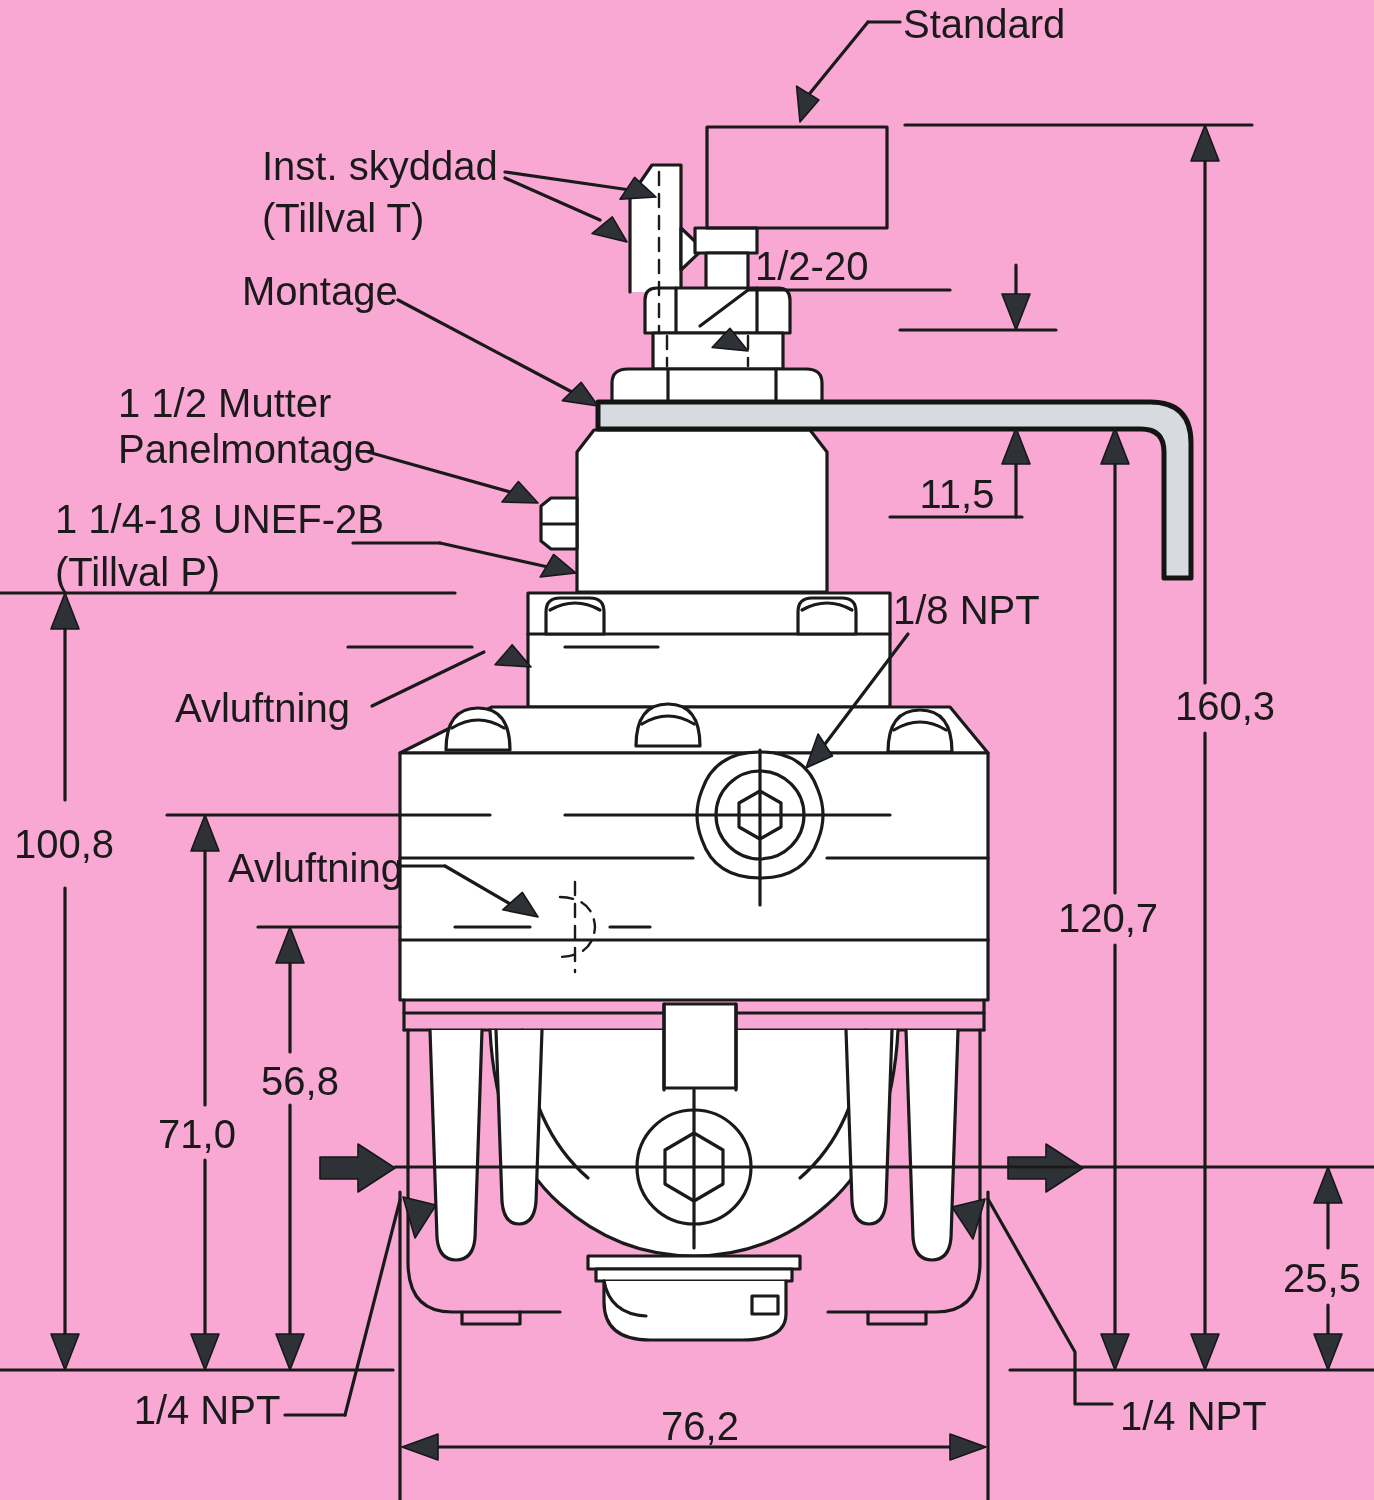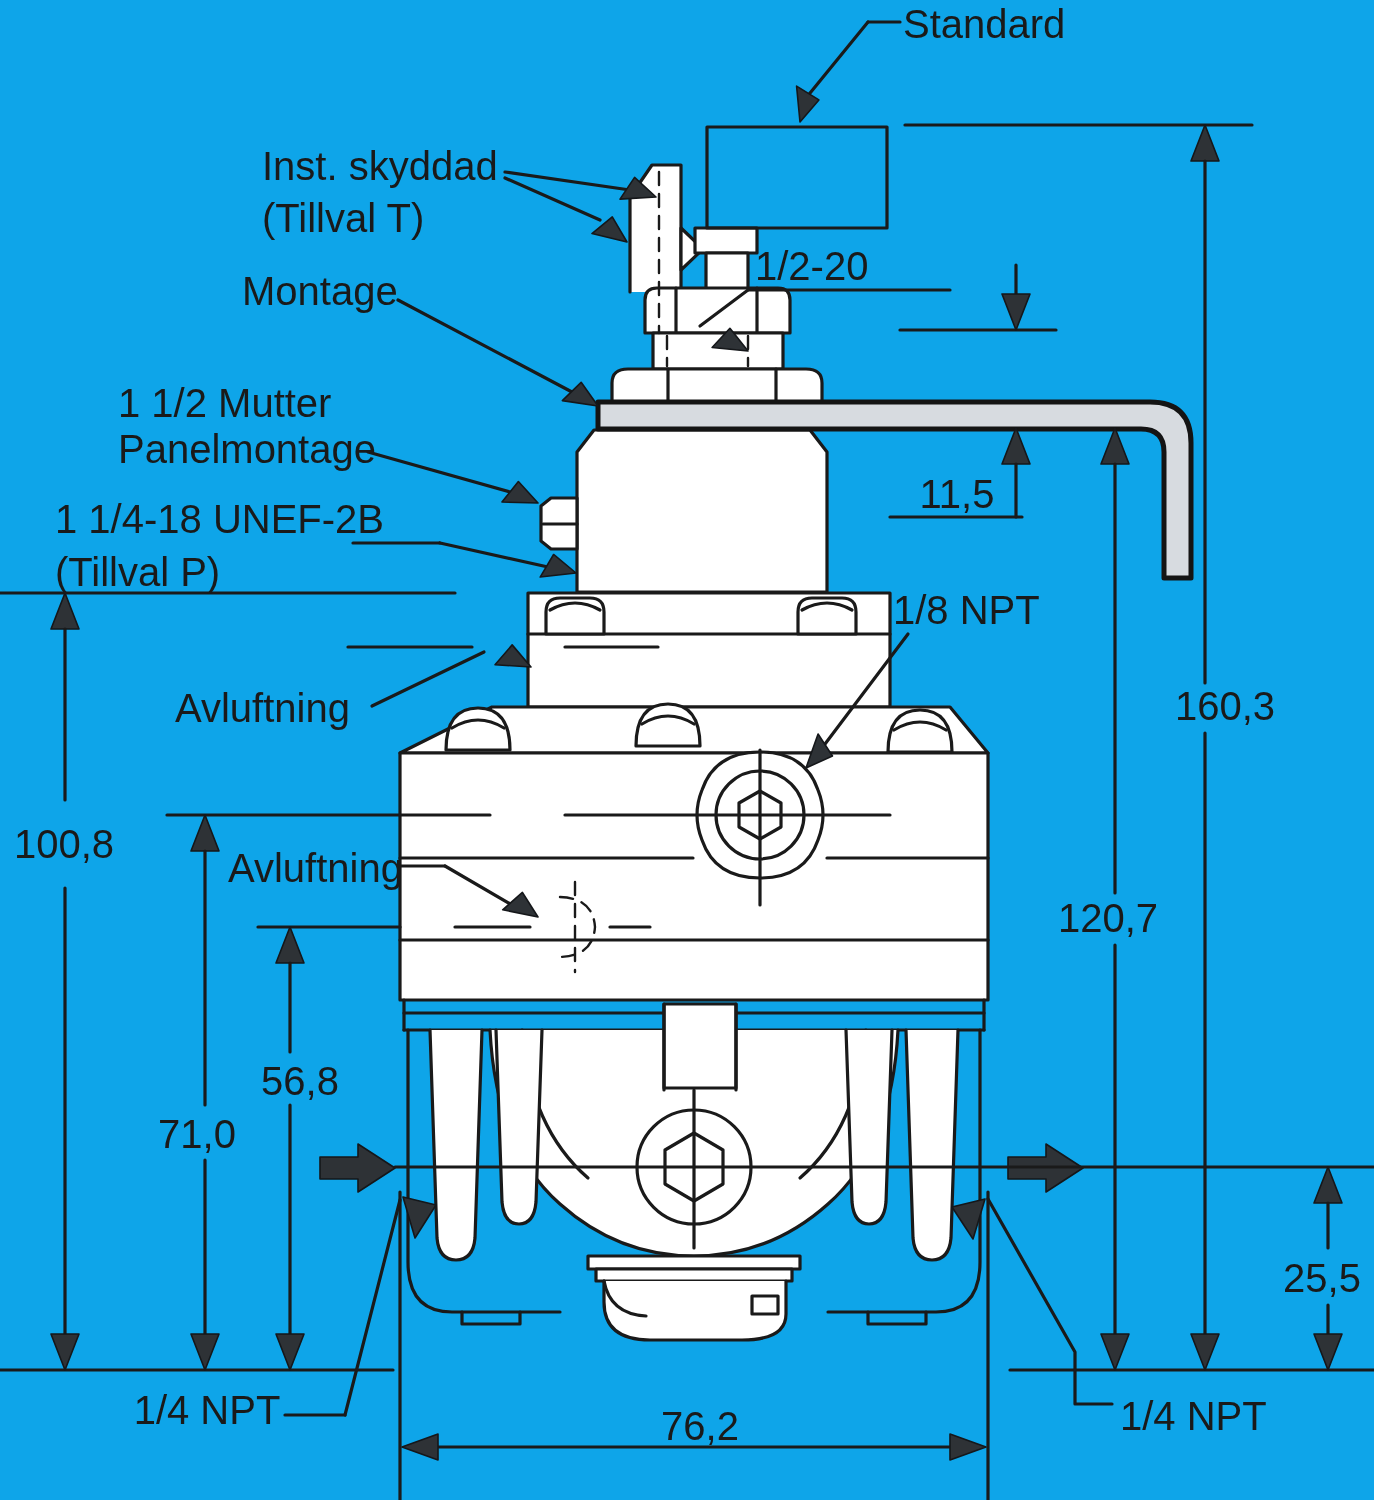--- a/index.html
+++ b/index.html
@@ -1,16 +1,16 @@
 <!DOCTYPE html>
 <html><head>
 <meta charset="utf-8">
 <style>
   html,body{margin:0;padding:0;background:#fff;}
-  .stage{width:1374px;height:1500px;background:#0ea5e9;position:relative;overflow:hidden;}
+  .stage{width:1374px;height:1500px;background:#f9a8d4;position:relative;overflow:hidden;}
   svg{display:block;}
   svg path,svg line,svg polyline,svg rect,svg circle,svg polygon{
     fill:none;stroke:#1a1a1a;stroke-width:3.2;stroke-linecap:round;stroke-linejoin:round;}
   .thin{stroke-width:2.2;}
   .dim{stroke-width:2.4;}
   .wf{fill:#ffffff;}
   .dark{fill:#2e3236;stroke:#15171a;stroke-width:1.6;}
   .gray{fill:#d7dbe0;stroke:#141414;stroke-width:5;}
   .dash{stroke-dasharray:13 9;stroke-width:2.4;}
   text{font-family:"Liberation Sans","DejaVu Sans",sans-serif;font-size:40px;fill:#1a1a1a;

